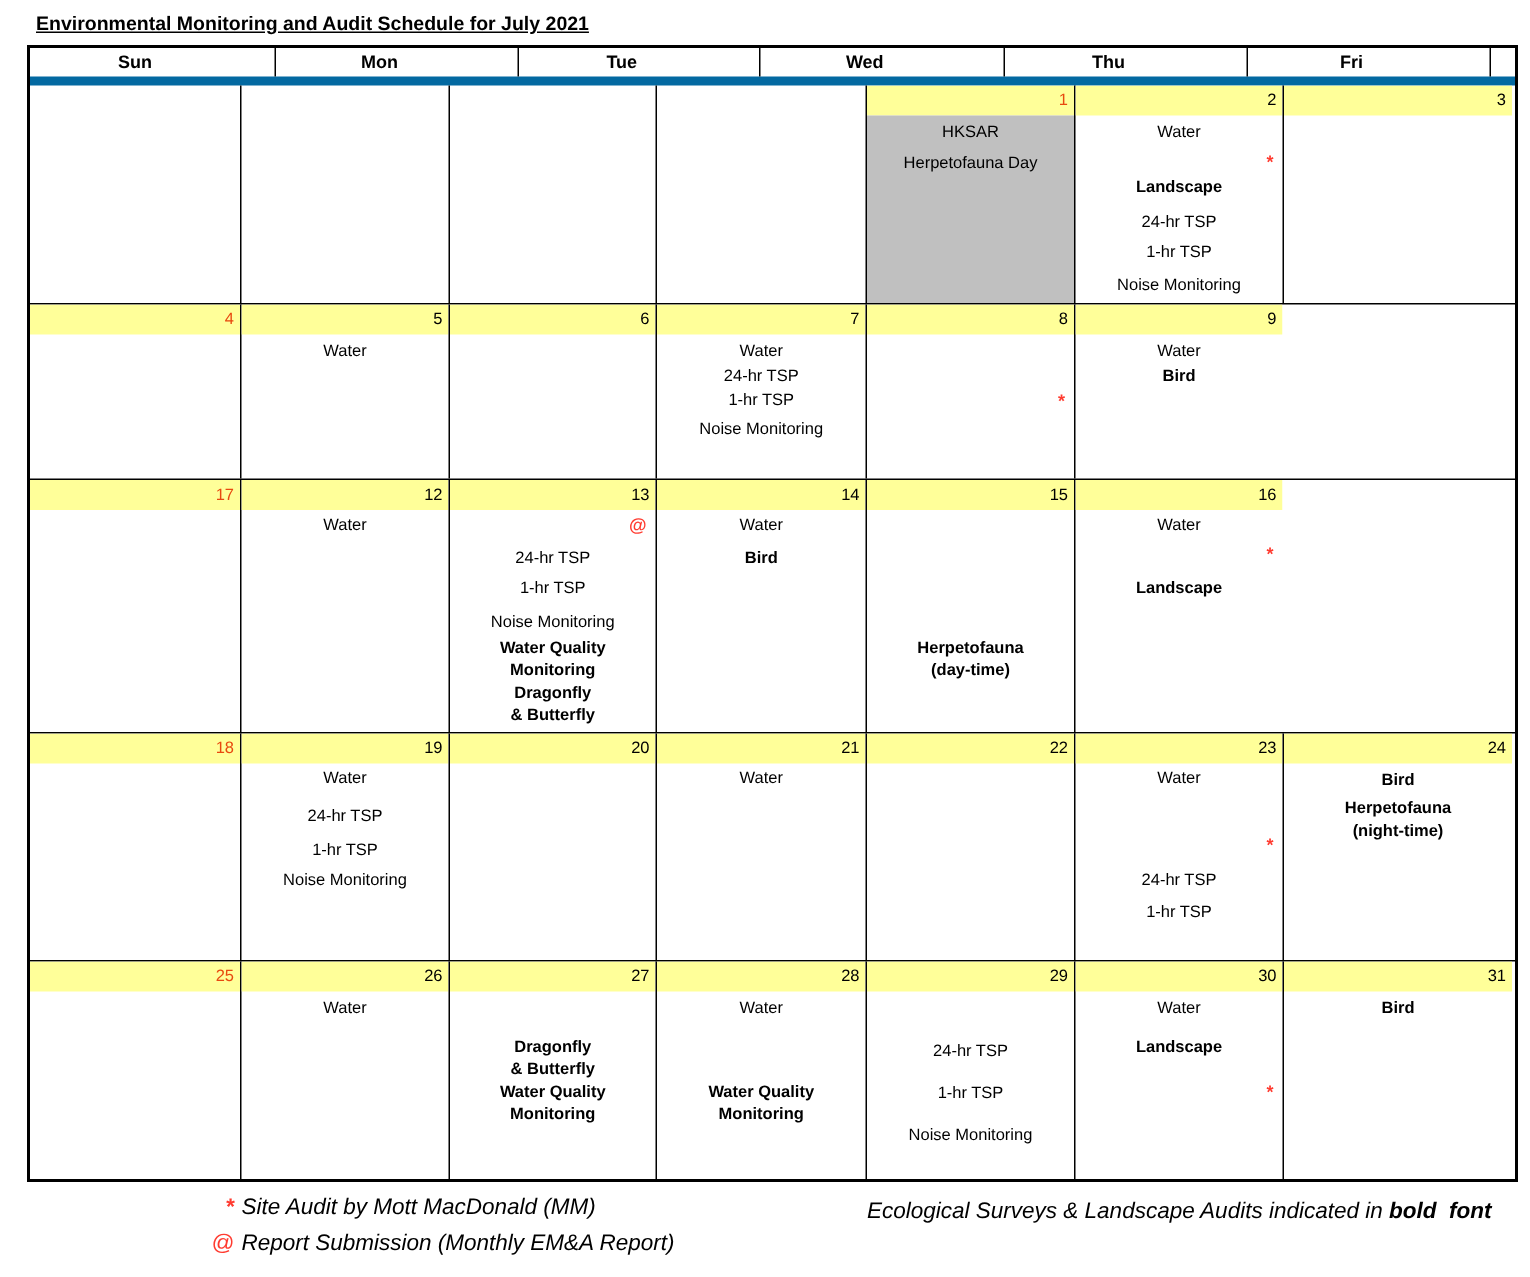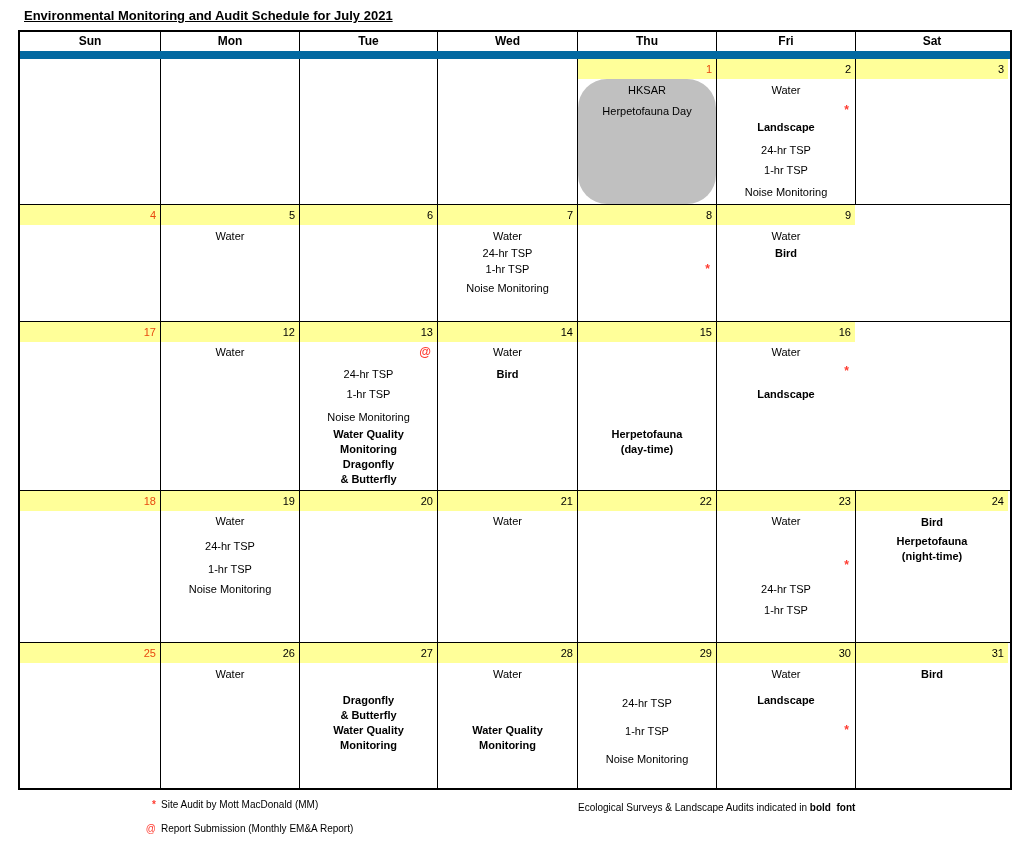--- a/index.html
+++ b/index.html
@@ -12,52 +12,52 @@
     font-size:13px;font-weight:bold;text-decoration:underline;
   }
   .calendar{
     position:absolute;left:18px;top:30px;width:990px;
     border:2px solid #000;box-sizing:content-box;background:#fff;
   }
   .grid-row{
     display:grid;
     grid-template-columns:140px 139px 138px 140px 139px 139px 153px;
   }
-  .weekdays-row{height:19px;border-bottom:8px solid #0369a1;}
+  .weekdays-row{height:19px;border-bottom:6px solid #0369a1;gap:23px;}
   .weekday-cell{
     font-size:12px;font-weight:bold;text-align:center;line-height:19px;
     border-left:1px solid #000;box-sizing:border-box;
   }
   .weekday-cell:first-child{border-left:none;}
   .week{position:relative;}
   .week + .week{border-top:1px solid #000;}
   .cell{
     position:relative;border-left:1px solid #000;box-sizing:border-box;overflow:hidden;
   }
   .cell:first-child{border-left:none;}
   .strip{
     position:absolute;top:0;left:0;right:0;height:20px;
     background:#ffff99;font-size:11px;line-height:20px;
     text-align:right;padding-right:4px;box-sizing:border-box;
   }
   .num-red{color:#e8490f;}
   .holiday-block{
-    position:absolute;top:20px;left:0;right:0;bottom:0;background:#c0c0c0;border-radius:29px;
+    position:absolute;top:20px;left:0;right:0;bottom:0;background:#c0c0c0;
   }
   .holiday-block .line{position:absolute;}
   .line{
     position:absolute;left:0;right:0;text-align:center;
     font-size:11px;line-height:13px;white-space:nowrap;
   }
   .line.bold{font-weight:bold;}
   .line.marker{
     text-align:right;padding-right:6px;color:#ff3b30;
     font-weight:bold;font-size:12px;box-sizing:border-box;
   }
-  .footer-note{position:absolute;font-size:10px;line-height:14px;}
+  .footer-note{position:absolute;font-size:15px;line-height:14px;font-style:italic;}
   .note-symbol{
     display:inline-block;width:16px;text-align:right;color:#ff3b30;margin-right:5px;
   }
   .note-star{font-weight:bold;}
   .bold-words{font-weight:bold;white-space:pre;}
 </style>
 </head>
 <body>
 
 <div class="page-title">Environmental Monitoring and Audit Schedule for July 2021</div>

